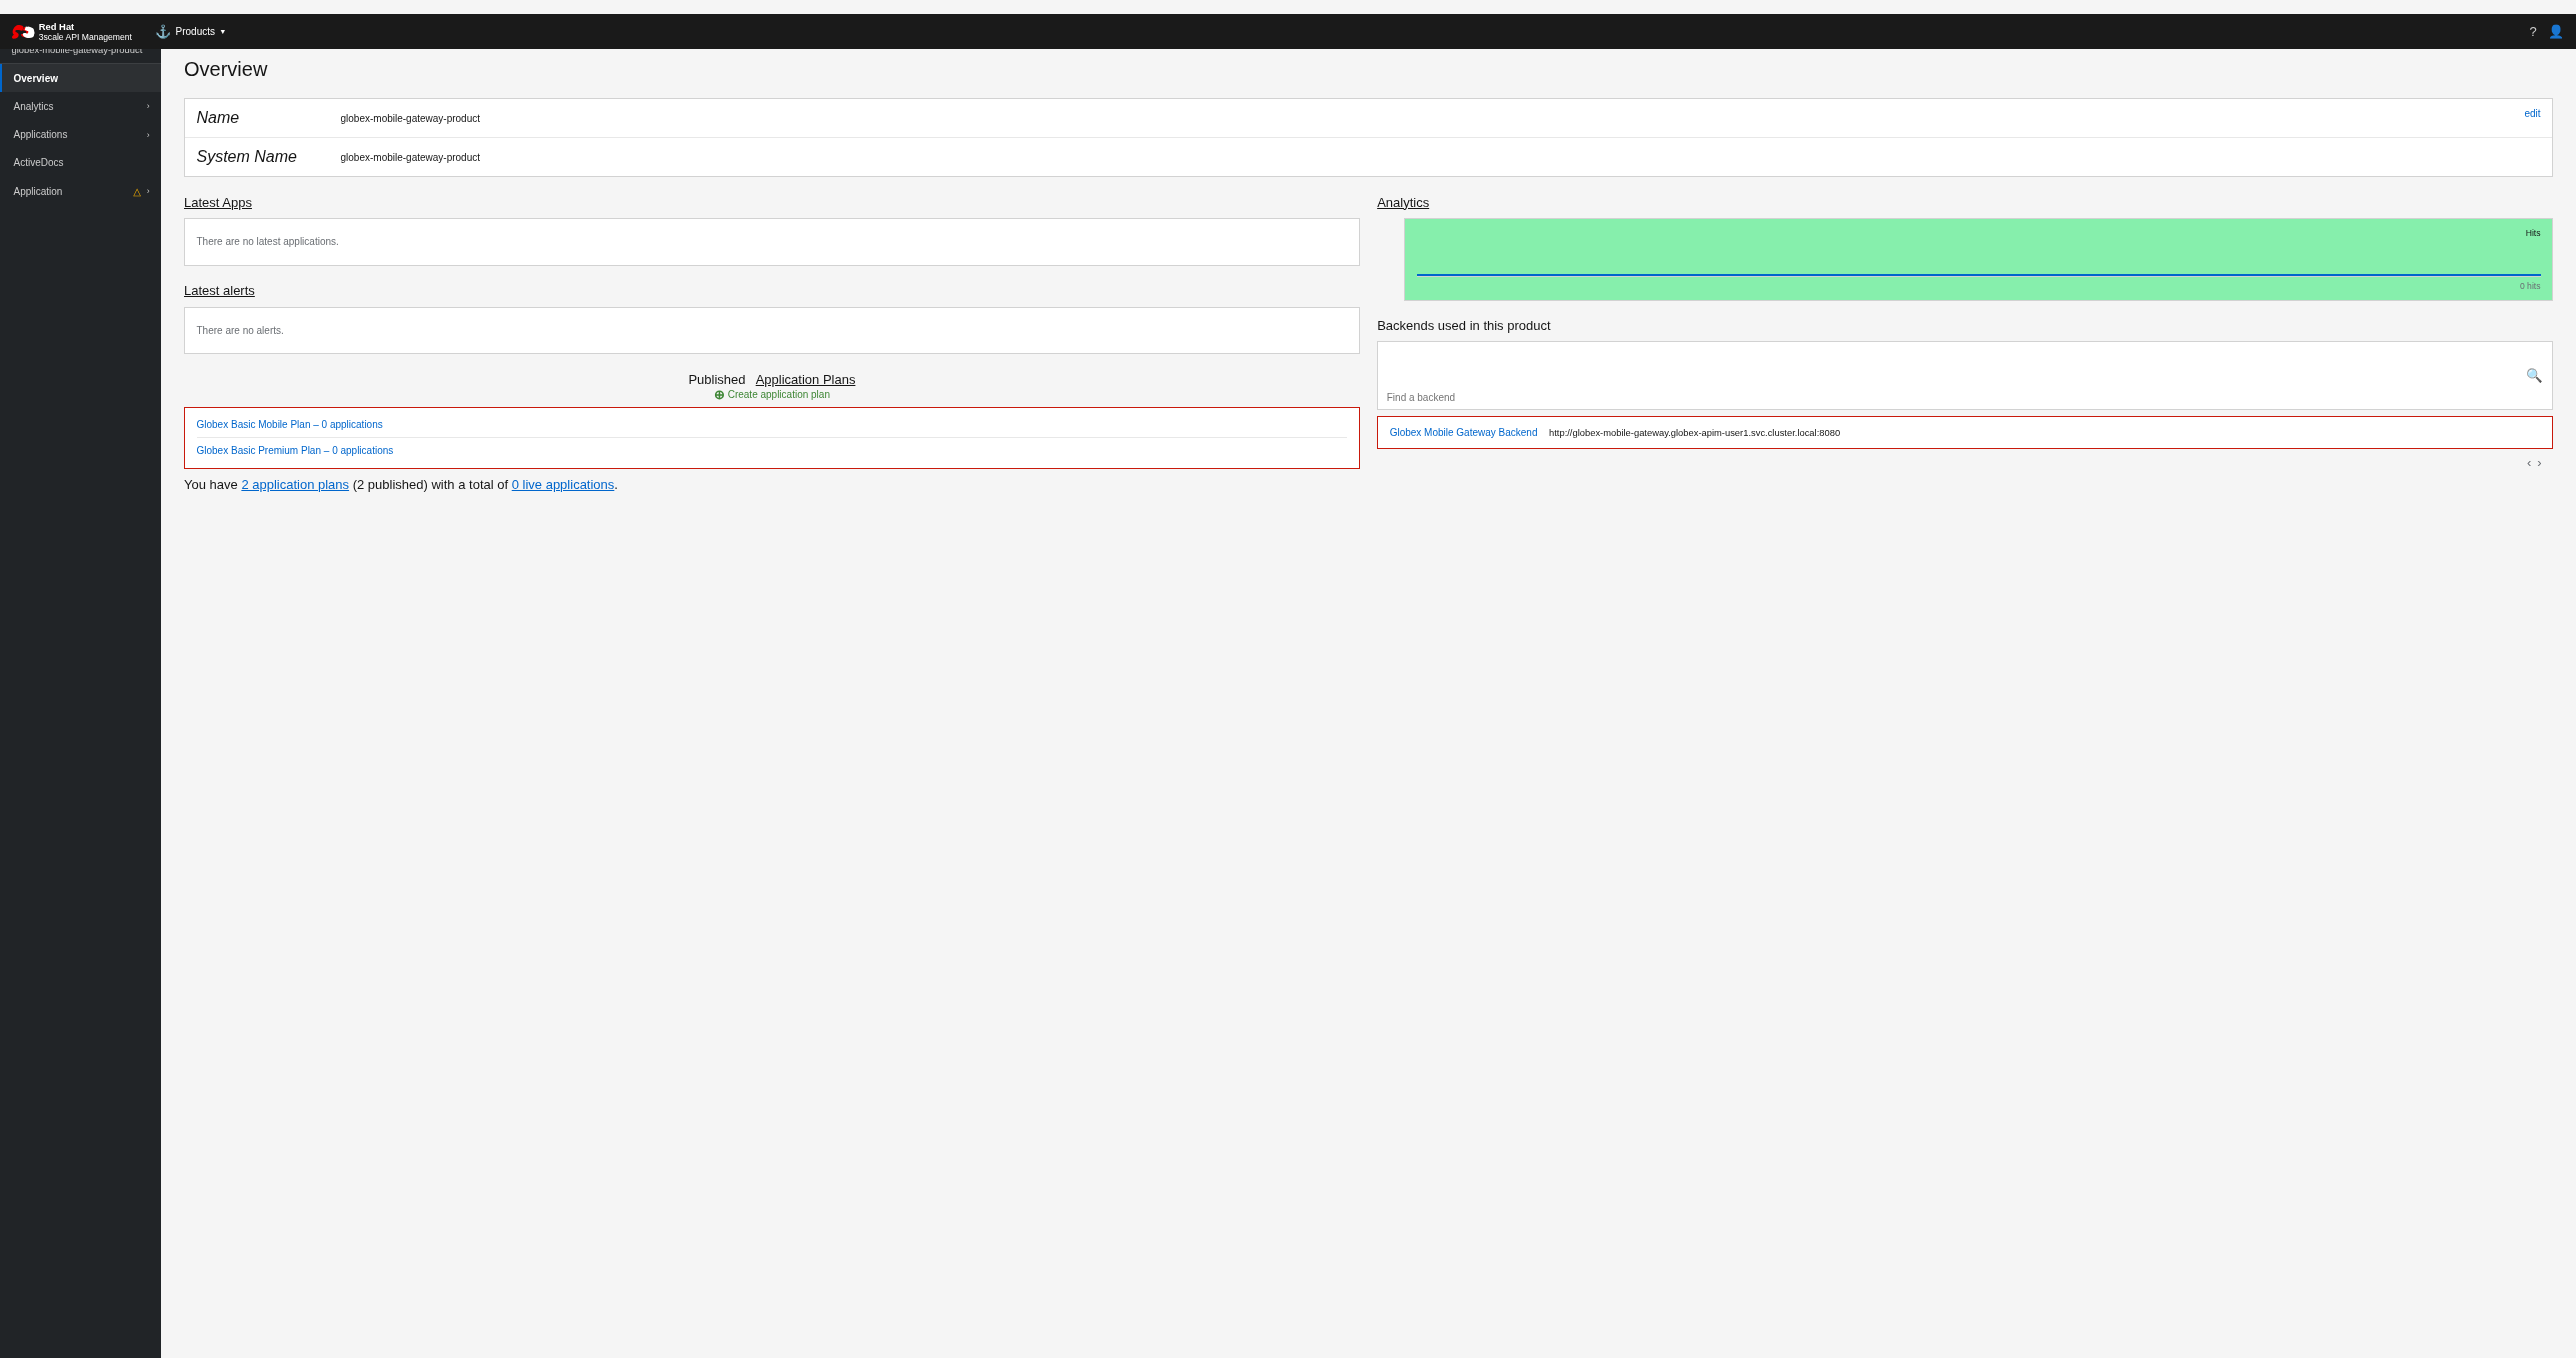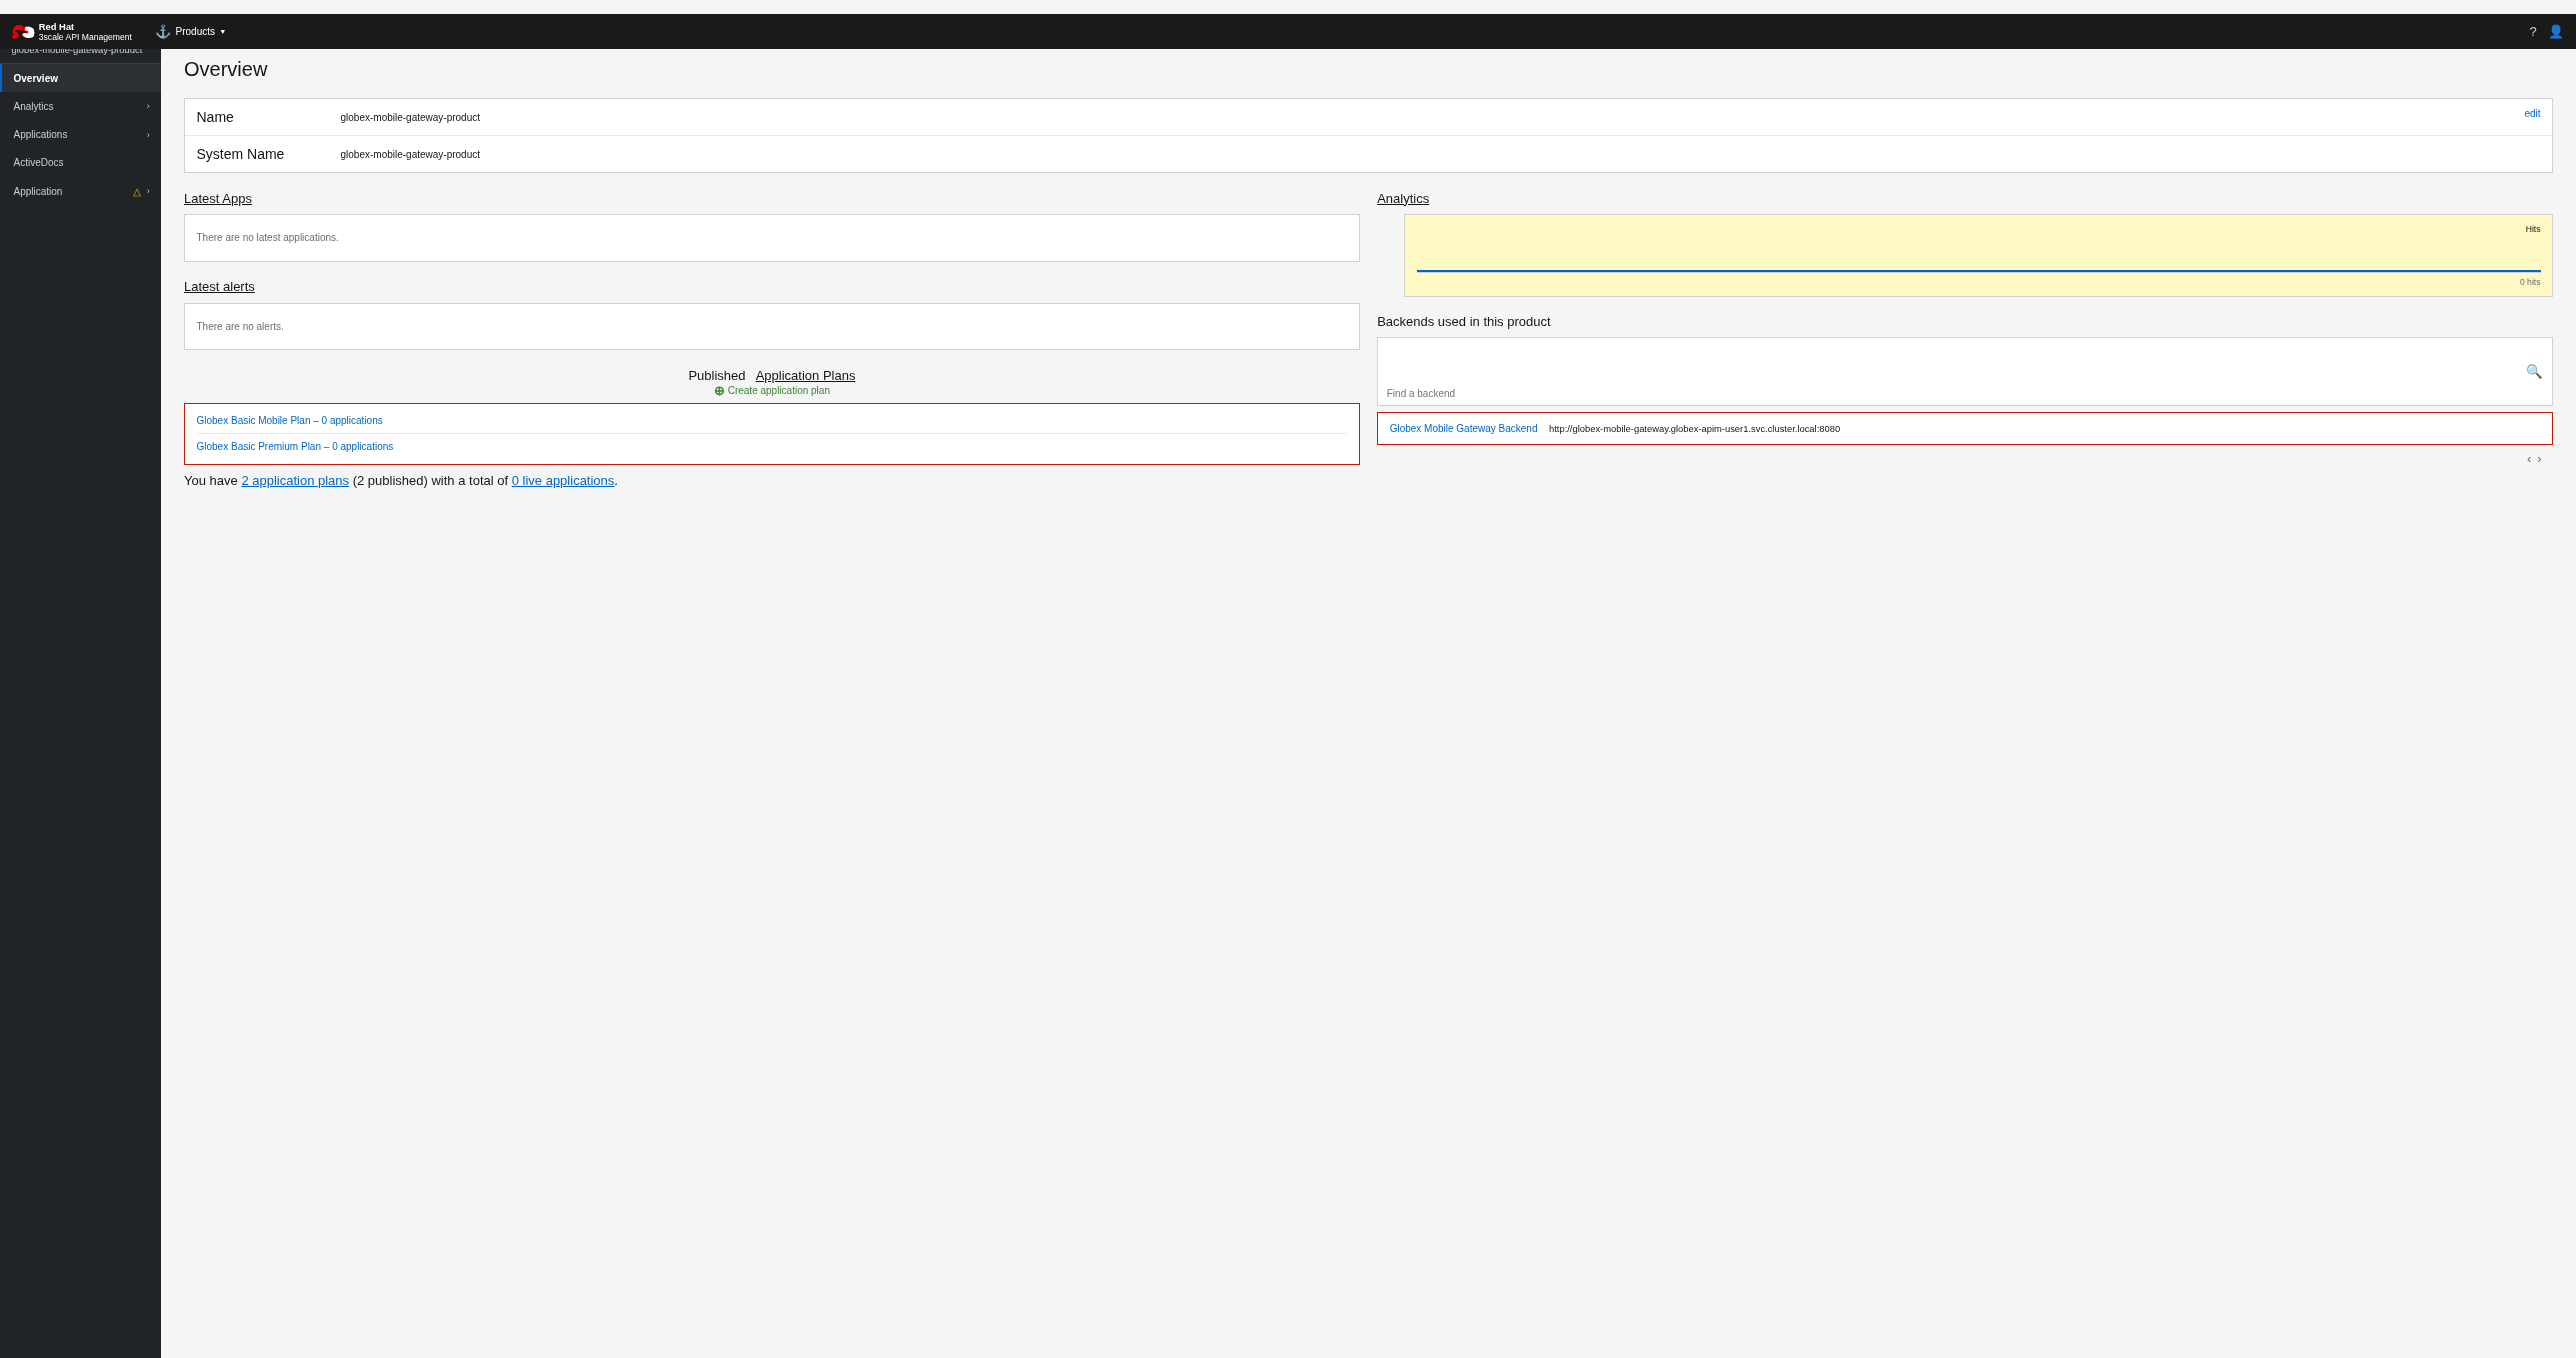--- a/index.html
+++ b/index.html
@@ -103,22 +103,23 @@
     .info-row {
       display: flex;
       padding: 10px 11.5px;
       border-bottom: 0.7px solid #e8e8e8;
       align-items: center;
     }
     .info-row:last-child { border-bottom: none; }
     .info-label {
       width: 144px;
       color: #151515;
-      font-size: 14px;
+      font-size: 16px;
       font-weight: 400;
+      font-style: italic;
     }
     .info-value {
       color: #151515;
       font-size: 10px;
     }
 
     
     .content-grid {
       display: grid;
       grid-template-columns: 1fr 1fr;
@@ -138,21 +139,21 @@
     .empty-box {
       background: #fff;
       border: 0.7px solid #d2d2d2;
       padding: 17.3px 11.5px;
       color: #6a6e73;
       font-size: 10px;
     }
 
     
     .analytics-chart {
-      background: #fef9c3;
+      background: #86efac;
       border: 0.7px solid #d2d2d2;
       padding: 8.6px 11.5px;
       min-height: 72px;
       position: relative;
       margin-left: 27px;
     }
     .chart-label {
       text-align: right;
       font-size: 8.6px;
       color: #151515;

